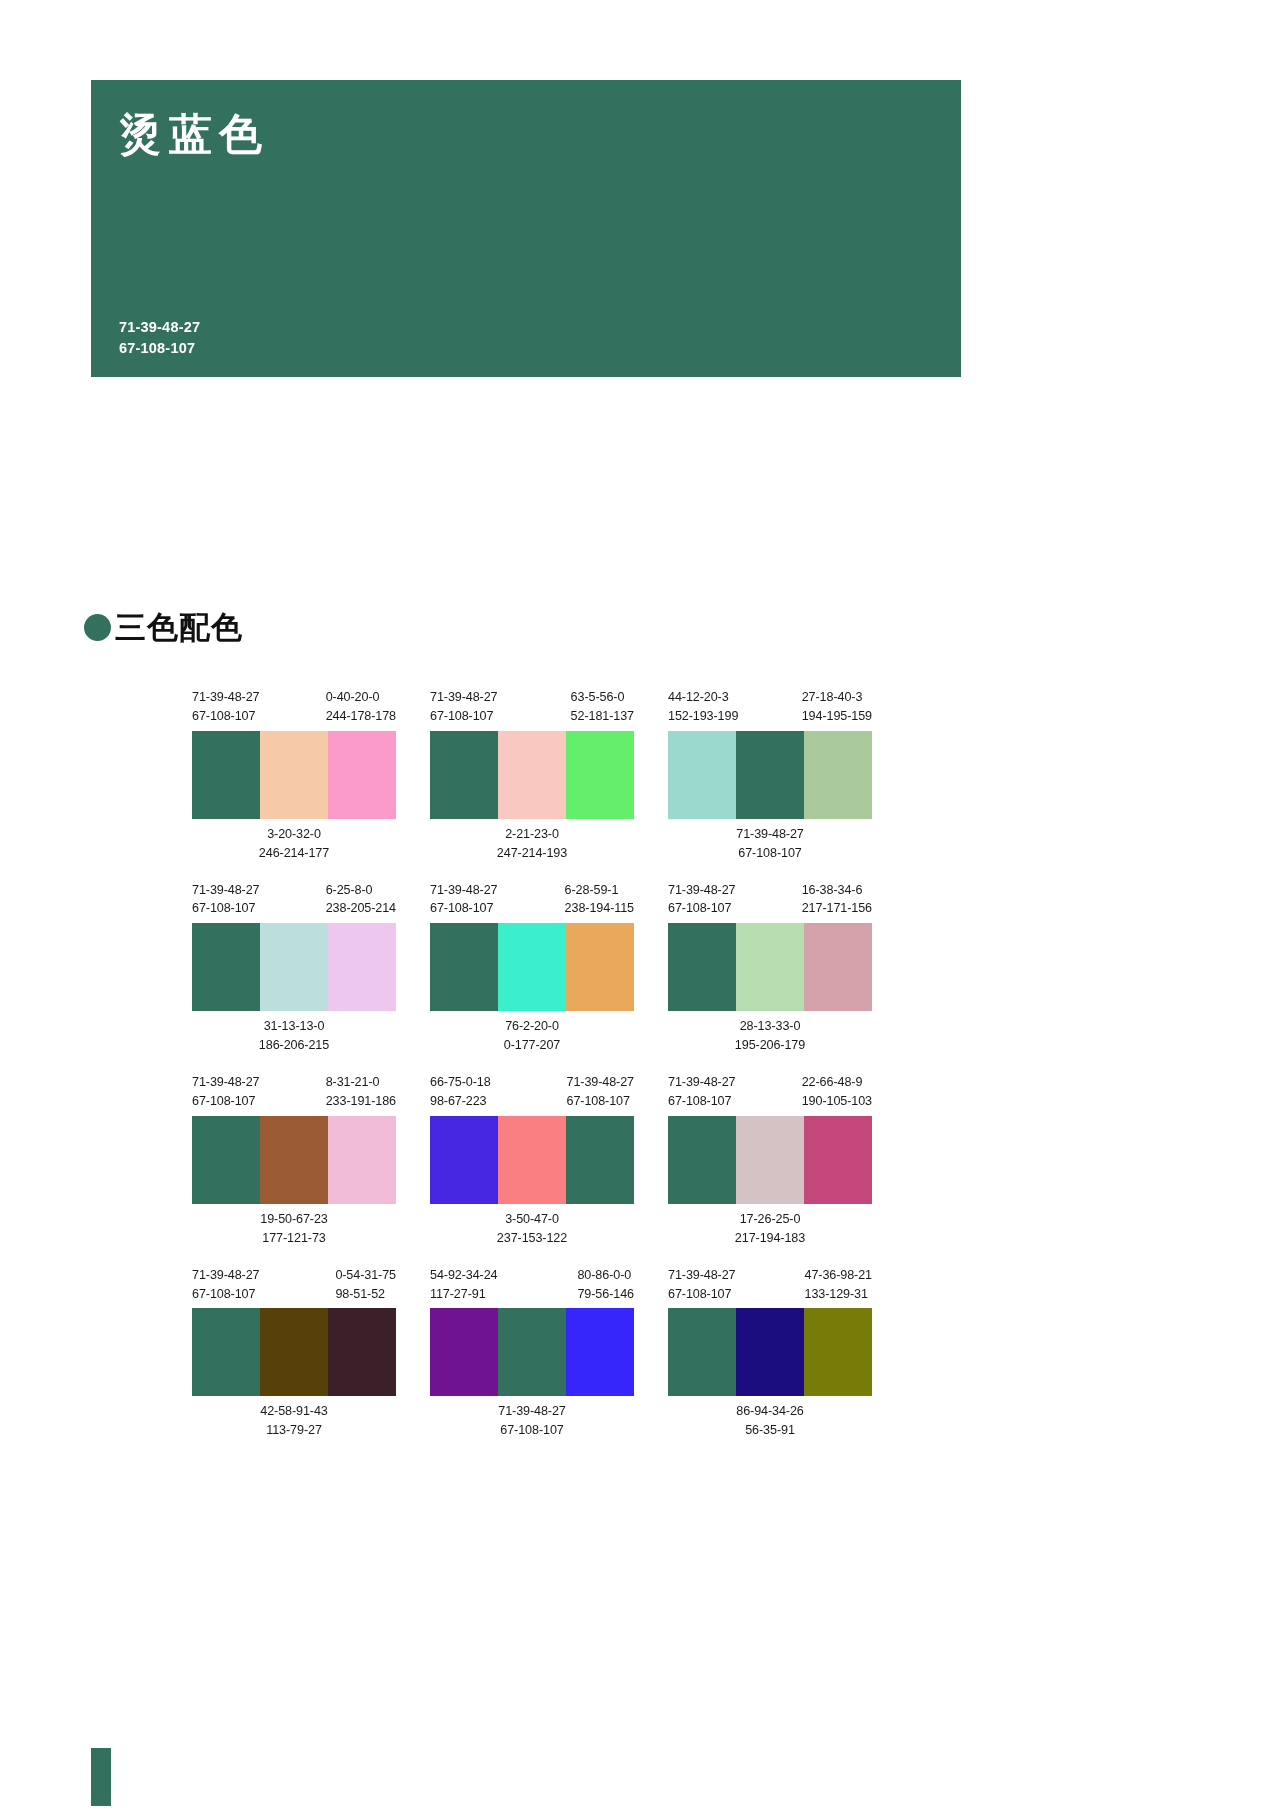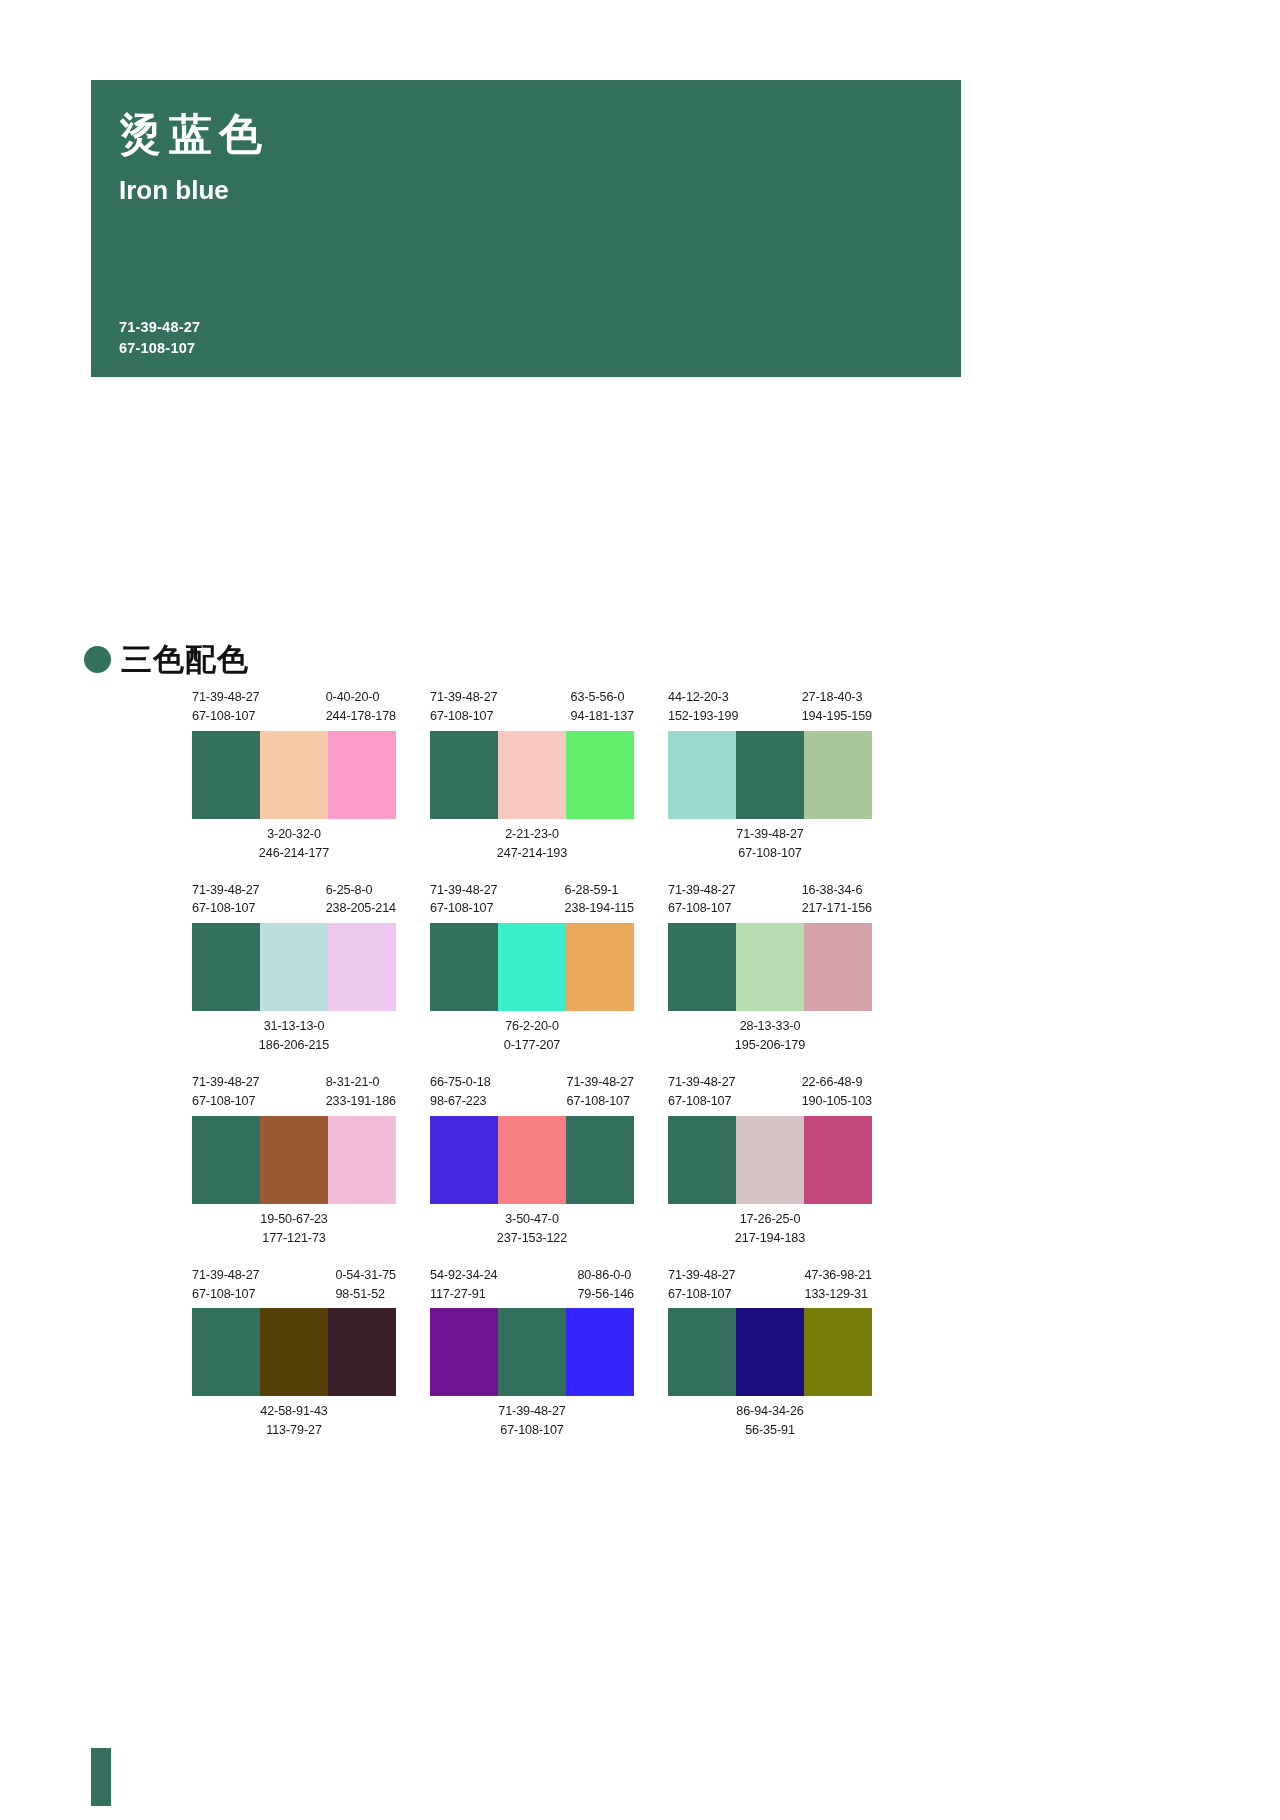--- a/index.html
+++ b/index.html
@@ -48,22 +48,21 @@
     color:#ffffff;
     line-height:1.45;
     letter-spacing:0.2px;
   }
 
   
   .section-head{
     position:absolute;
     left:84px;top:612px;
     display:flex;align-items:center;
-    gap:10px;
-    margin-top:32px;
+    gap:4px;
   }
   .section-dot{
     width:27px;height:27px;border-radius:50%;
     display:block;flex:0 0 auto;
   }
   .section-title{
     font-size:31px;
     font-weight:700;
     color:#111111;
     letter-spacing:1px;
@@ -121,21 +120,20 @@
     width:20px;height:58px;
   }
 </style>
 </head>
 <body>
 
 <div class="page">
 
   <div class="hero" style="background: rgb(52, 112, 94);">
     <h1 class="hero-cn">烫蓝色</h1>
-    <h2 class="hero-en">Iron blue</h2>
     <div class="hero-codes">
       <div>71-39-48-27</div>
       <div>67-108-107</div>
     </div>
   </div>
 
   <div class="section-head">
     <span class="section-dot" style="background: rgb(52, 112, 94);"></span>
     <span class="section-title">三色配色</span>
   </div>
@@ -164,21 +162,21 @@
           </div>
         </div>
         <div class="cell">
           <div class="lbl-row">
             <div class="lbl-col">
               <div>71-39-48-27</div>
               <div>67-108-107</div>
             </div>
             <div class="lbl-col right">
               <div>63-5-56-0</div>
-              <div>94-181-137</div>
+              <div>52-181-137</div>
             </div>
           </div>
           <div class="swatches">
             <div class="sw" style="background: rgb(52, 112, 94);"></div>
             <div class="sw" style="background: rgb(249, 200, 192);"></div>
             <div class="sw" style="background: rgb(99, 238, 107);"></div>
           </div>
           <div class="cap">
             <div>2-21-23-0</div>
             <div>247-214-193</div>

